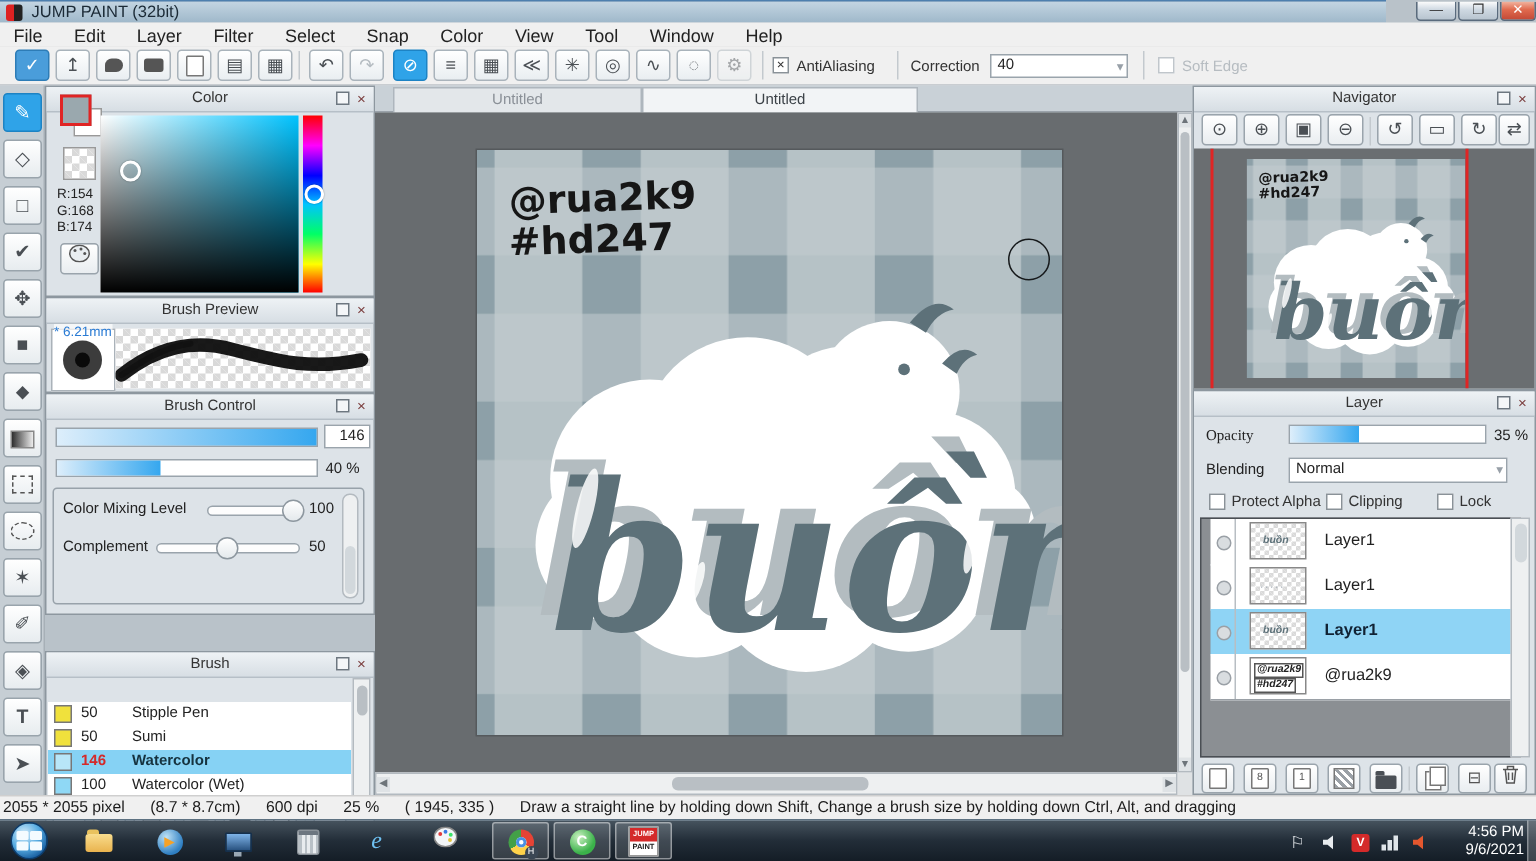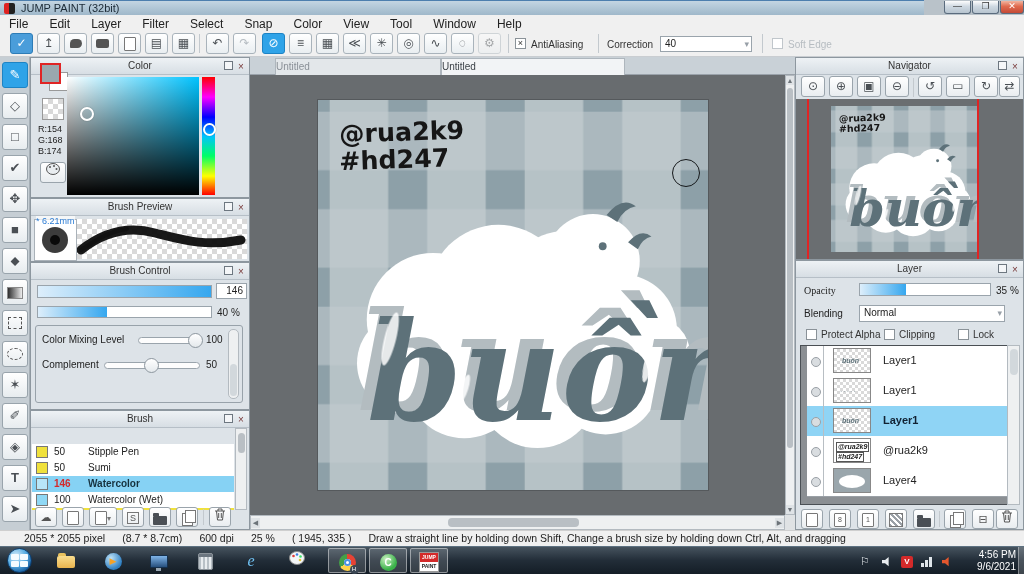--- a/index.html
+++ b/index.html
@@ -63,21 +63,21 @@
   .mbtn{position:absolute;width:22px;height:20px;border:1px solid #9aa4ac;border-radius:3px;background:linear-gradient(#fff,#e9edf0);
         text-align:center;line-height:18px;font-size:11px;color:#555;box-sizing:border-box;}
   .i-page{display:inline-block;width:10px;height:12px;background:#fff;border:1px solid #777;border-radius:1px;font-size:7px;line-height:12px;color:#555;vertical-align:middle;}
   .i-folder{display:inline-block;width:14px;height:9px;background:#4a4f55;border-radius:1px;position:relative;vertical-align:middle;margin-top:4px;}
   .i-folder:before{content:"";position:absolute;top:-3px;left:0;width:6px;height:3px;background:#4a4f55;border-radius:1px 1px 0 0;}
   .i-copy{display:inline-block;width:9px;height:11px;border:1px solid #777;background:#fff;position:relative;margin-top:3px;vertical-align:middle;}
   .i-copy:before{content:"";position:absolute;left:2px;top:-4px;width:9px;height:11px;border:1px solid #777;background:#fff;}
   .i-half{display:inline-block;width:12px;height:12px;border:1px solid #777;background:repeating-linear-gradient(45deg,#9aa0a6 0 2px,#fff 2px 4px);vertical-align:middle;}
   
   #tabstrip{left:250px;top:57px;width:545px;height:18px;background:#c9d1d7;border-bottom:1px solid #9aa2aa;box-sizing:border-box;}
-  .tab{position:absolute;top:1px;height:17px;text-align:left;line-height:16px;font-size:10px;border:1px solid #aeb6bd;border-bottom:none;box-sizing:border-box;margin-left:13px;}
+  .tab{position:absolute;top:1px;height:17px;text-align:center;line-height:16px;font-size:10px;border:1px solid #aeb6bd;border-bottom:none;box-sizing:border-box;}
   #canvasvp{left:250px;top:75px;width:535px;height:440px;background:#686c6f;overflow:hidden;}
   #canvasimg{left:68px;top:25px;width:390px;height:390px;box-shadow:0 0 0 1px #55595c;}
   .cursorcircle{left:672px;top:159px;width:26px;height:26px;border:1px solid #16191b;border-radius:50%;}
   .sbtrack{background:#eef0f1;border:1px solid #b3bac0;box-sizing:border-box;}
   .sbthumb{position:absolute;background:#b9bfc4;border-radius:4px;}
   .sbarr{position:absolute;background:#dfe3e6;color:#6d747a;font-size:7px;text-align:center;}
   
   .nbtn{position:absolute;top:2px;width:24px;height:21px;border:1px solid #9aa4ac;border-radius:3px;background:linear-gradient(#fff,#e9edf0);
         text-align:center;line-height:19px;font-size:12px;color:#4a4f54;box-sizing:border-box;}
   .lrow{position:absolute;left:6px;width:212px;height:30px;background:#fff;border-bottom:1px solid #9aa0a6;}
@@ -311,21 +311,21 @@
       <div class="abs" style="left:6px;top:33px;font-size:10px;">Complement</div>
       <div class="groove" style="left:68px;top:36px;width:96px;"></div>
       <div class="knob" style="left:108px;top:32px;"></div>
       <div class="abs" style="left:170px;top:33px;font-size:10px;">50</div>
       <div class="abs sbtrack" style="left:192px;top:3px;width:11px;height:70px;border-radius:5px;">
         <div class="sbthumb" style="left:1px;top:34px;width:7px;height:32px;background:#d2d8dc;"></div>
       </div>
     </div>
   </div>
 
-  <div class="panel" style="left:30px;top:410px;width:220px;height:120px;">
+  <div class="panel" style="left:30px;top:434px;width:220px;height:120px;">
     <div class="ptitle">
       <span>Brush</span>
       <span class="pico" style="right:16px;"></span>
       <span class="pclose" style="right:3px;">×</span>
     </div>
     <div class="brow" style="top:33px;">
       <span class="bsw" style="background: rgb(240, 225, 60);"></span>
       <span class="bsz">50</span>
       <span class="bnm">Stipple Pen</span>
     </div>
@@ -462,28 +462,20 @@
       </div>
       <div class="lrow" style="top:90px;">
         <span class="lvis"></span>
           <span class="lsep"></span>
         <span class="lthumb" style="background:#fff;color:#222;font-weight:bold;">
           <i style="position:absolute;left:2px;top:3px;border:1px solid #555;padding:0 1px;">@rua2k9</i>
           <i style="position:absolute;left:2px;top:13px;border:1px solid #555;padding:0 1px;">#hd247</i>
         </span>
         <span class="lname">@rua2k9</span>
       </div>
-      <div class="lrow" style="top:120px;">
-        <span class="lvis"></span>
-          <span class="lsep"></span>
-        <span class="lthumb" style="background:#9aa6ac;">
-            <i style="position:absolute;left:5px;top:6px;width:26px;height:13px;background:#fff;border-radius:50%;"></i>
-          </span>
-        <span class="lname">Layer4</span>
-      </div>
     </div>
     <div class="abs sbtrack" style="left:211px;top:84px;width:13px;height:160px;">
       <div class="sbthumb" style="left:2px;top:3px;width:8px;height:26px;background:#d2d8dc;"></div>
     </div>
 
     <div class="mbtn" style="left:5px;top:248px;"><span class="i-page"></span></div>
     <div class="mbtn" style="left:33px;top:248px;"><span class="i-page">8</span></div>
     <div class="mbtn" style="left:61px;top:248px;"><span class="i-page">1</span></div>
     <div class="mbtn" style="left:89px;top:248px;"><span class="i-half"></span></div>
     <div class="mbtn" style="left:117px;top:248px;"><span class="i-folder"></span></div>
@@ -491,21 +483,21 @@
     <div class="mbtn" style="left:148px;top:248px;"><span class="i-copy"></span></div>
     <div class="mbtn" style="left:176px;top:248px;">⊟</div>
 
     <div class="mbtn" style="left:200px;top:248px;">
       <svg width="12" height="13" viewBox="0 0 12 13">
           <path d="M1 3h10M4 3V1h4v2M2.5 3l1 9h5l1-9M4.7 5v5M7.3 5v5" stroke="#555" fill="none"></path>
         </svg>
     </div>
   </div>
 
-  <div class="abs" id="statusbar" style="padding:1px 0 0 24px;">
+  <div class="abs" id="statusbar" style="padding:1px 0 0 2px;">
     <span>2055 * 2055 pixel</span>
     <span>(8.7 * 8.7cm)</span>
     <span>600 dpi</span>
     <span>25 %</span>
     <span>( 1945, 335 )</span>
     <span>Draw a straight line by holding down Shift, Change a brush size by holding down Ctrl, Alt, and dragging</span>
   </div>
 
   <div class="abs" id="taskbar">
     <div class="abs orb">

